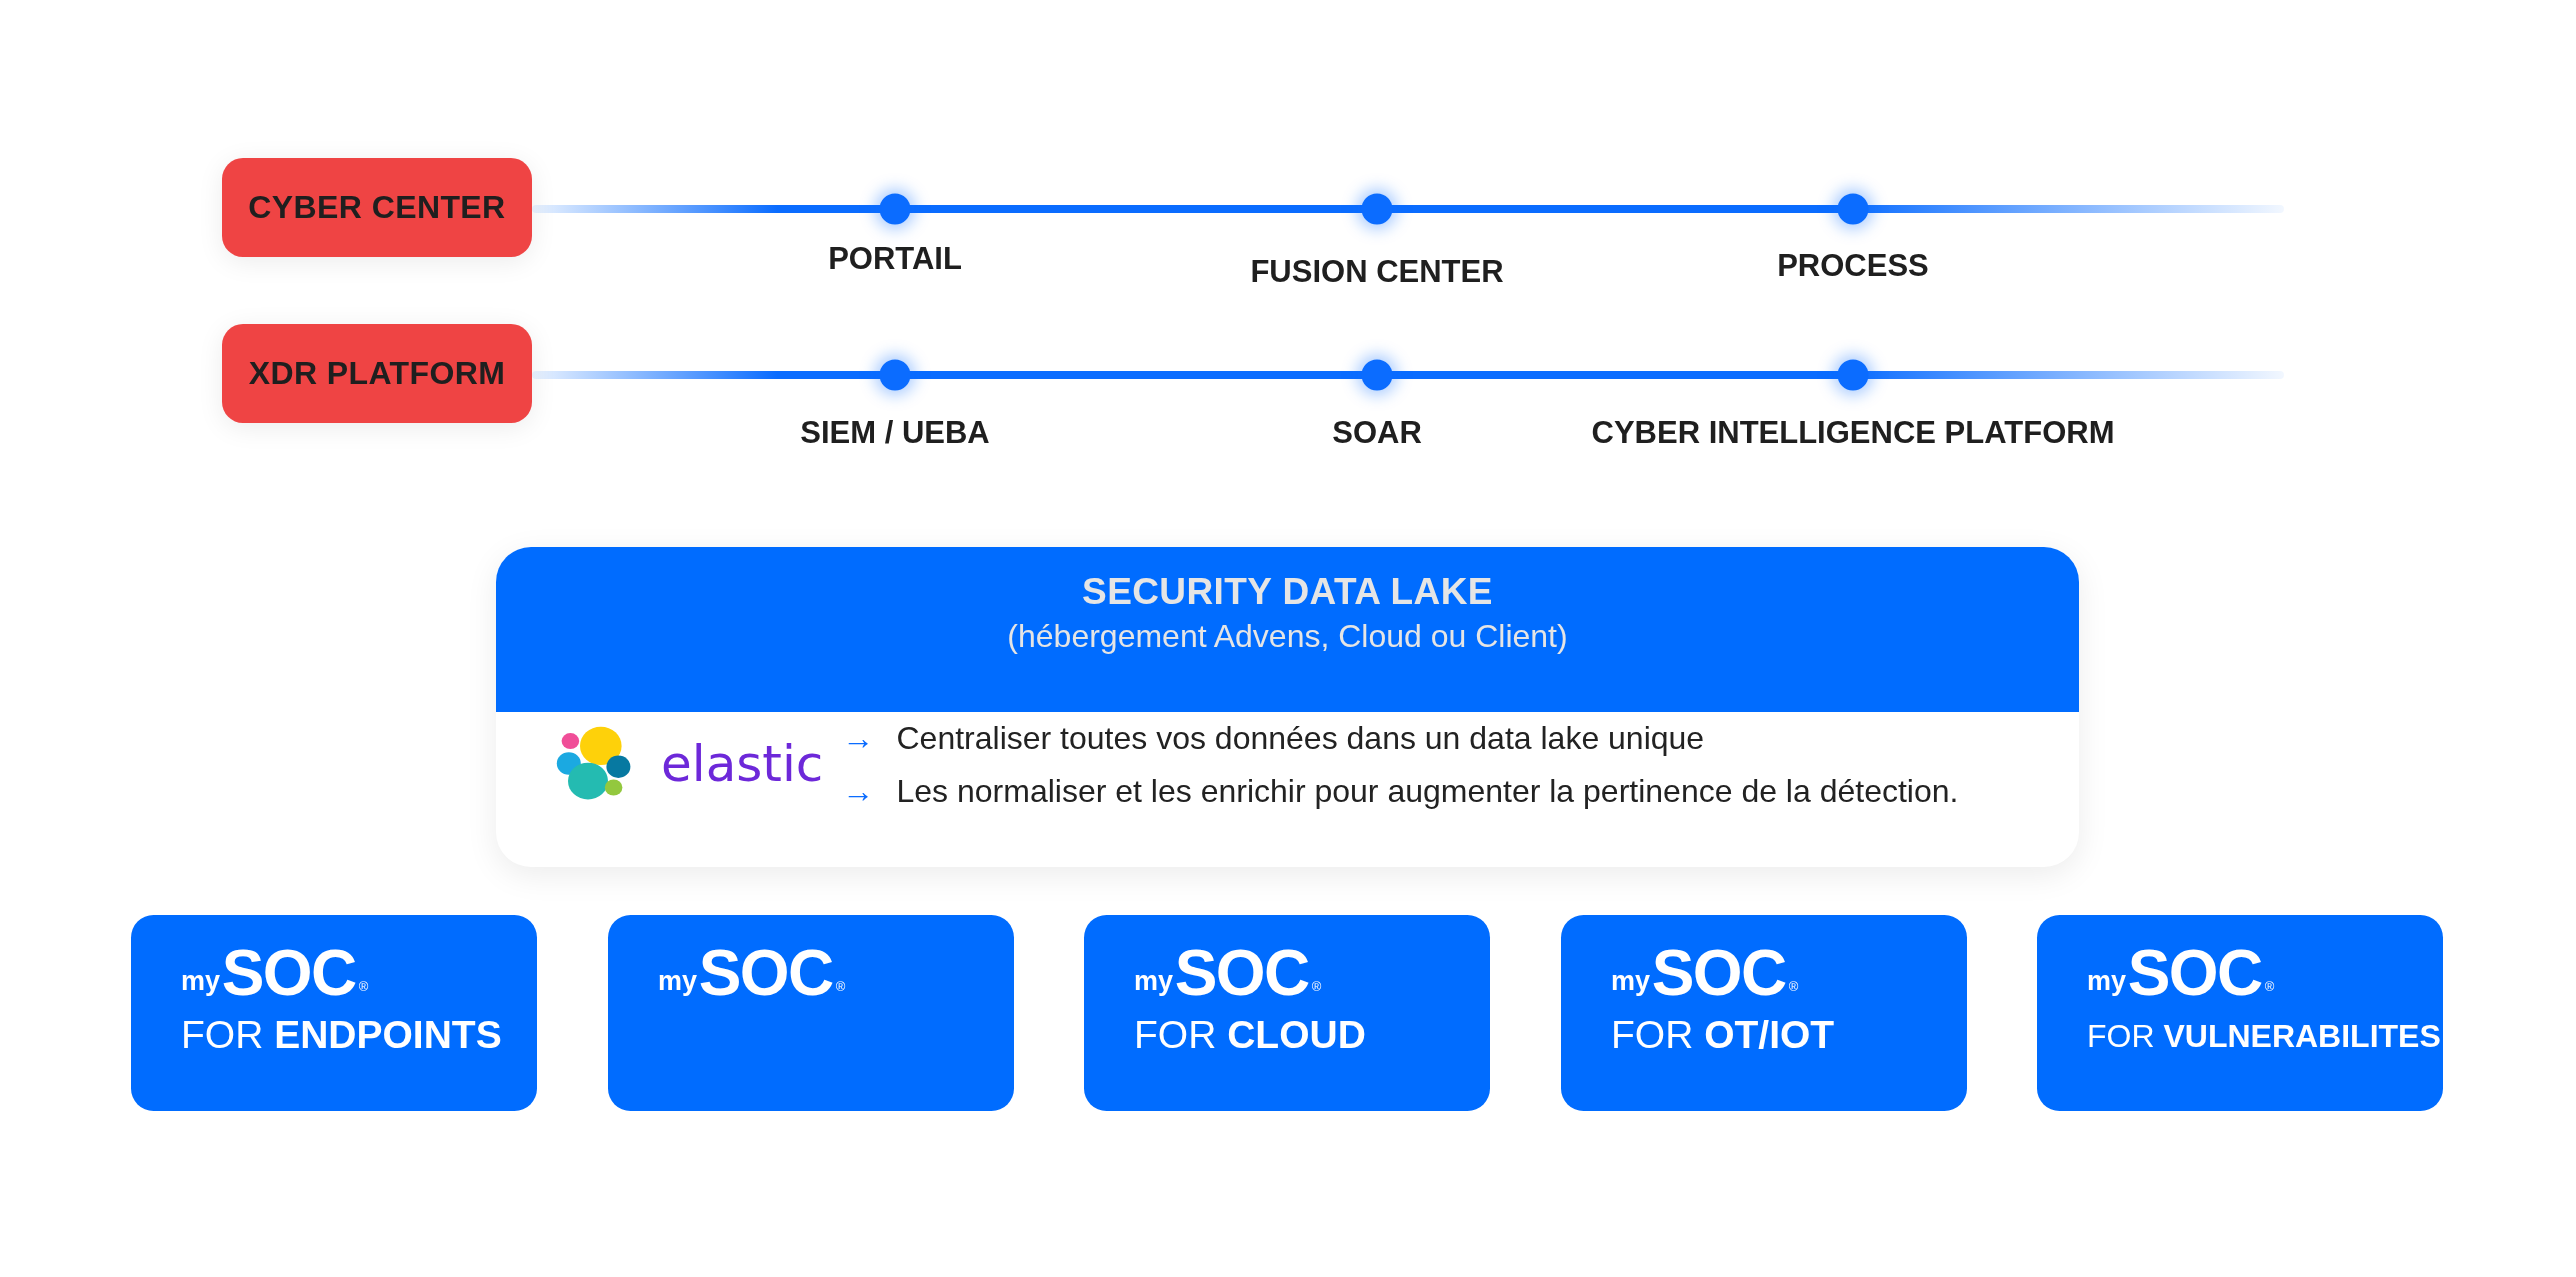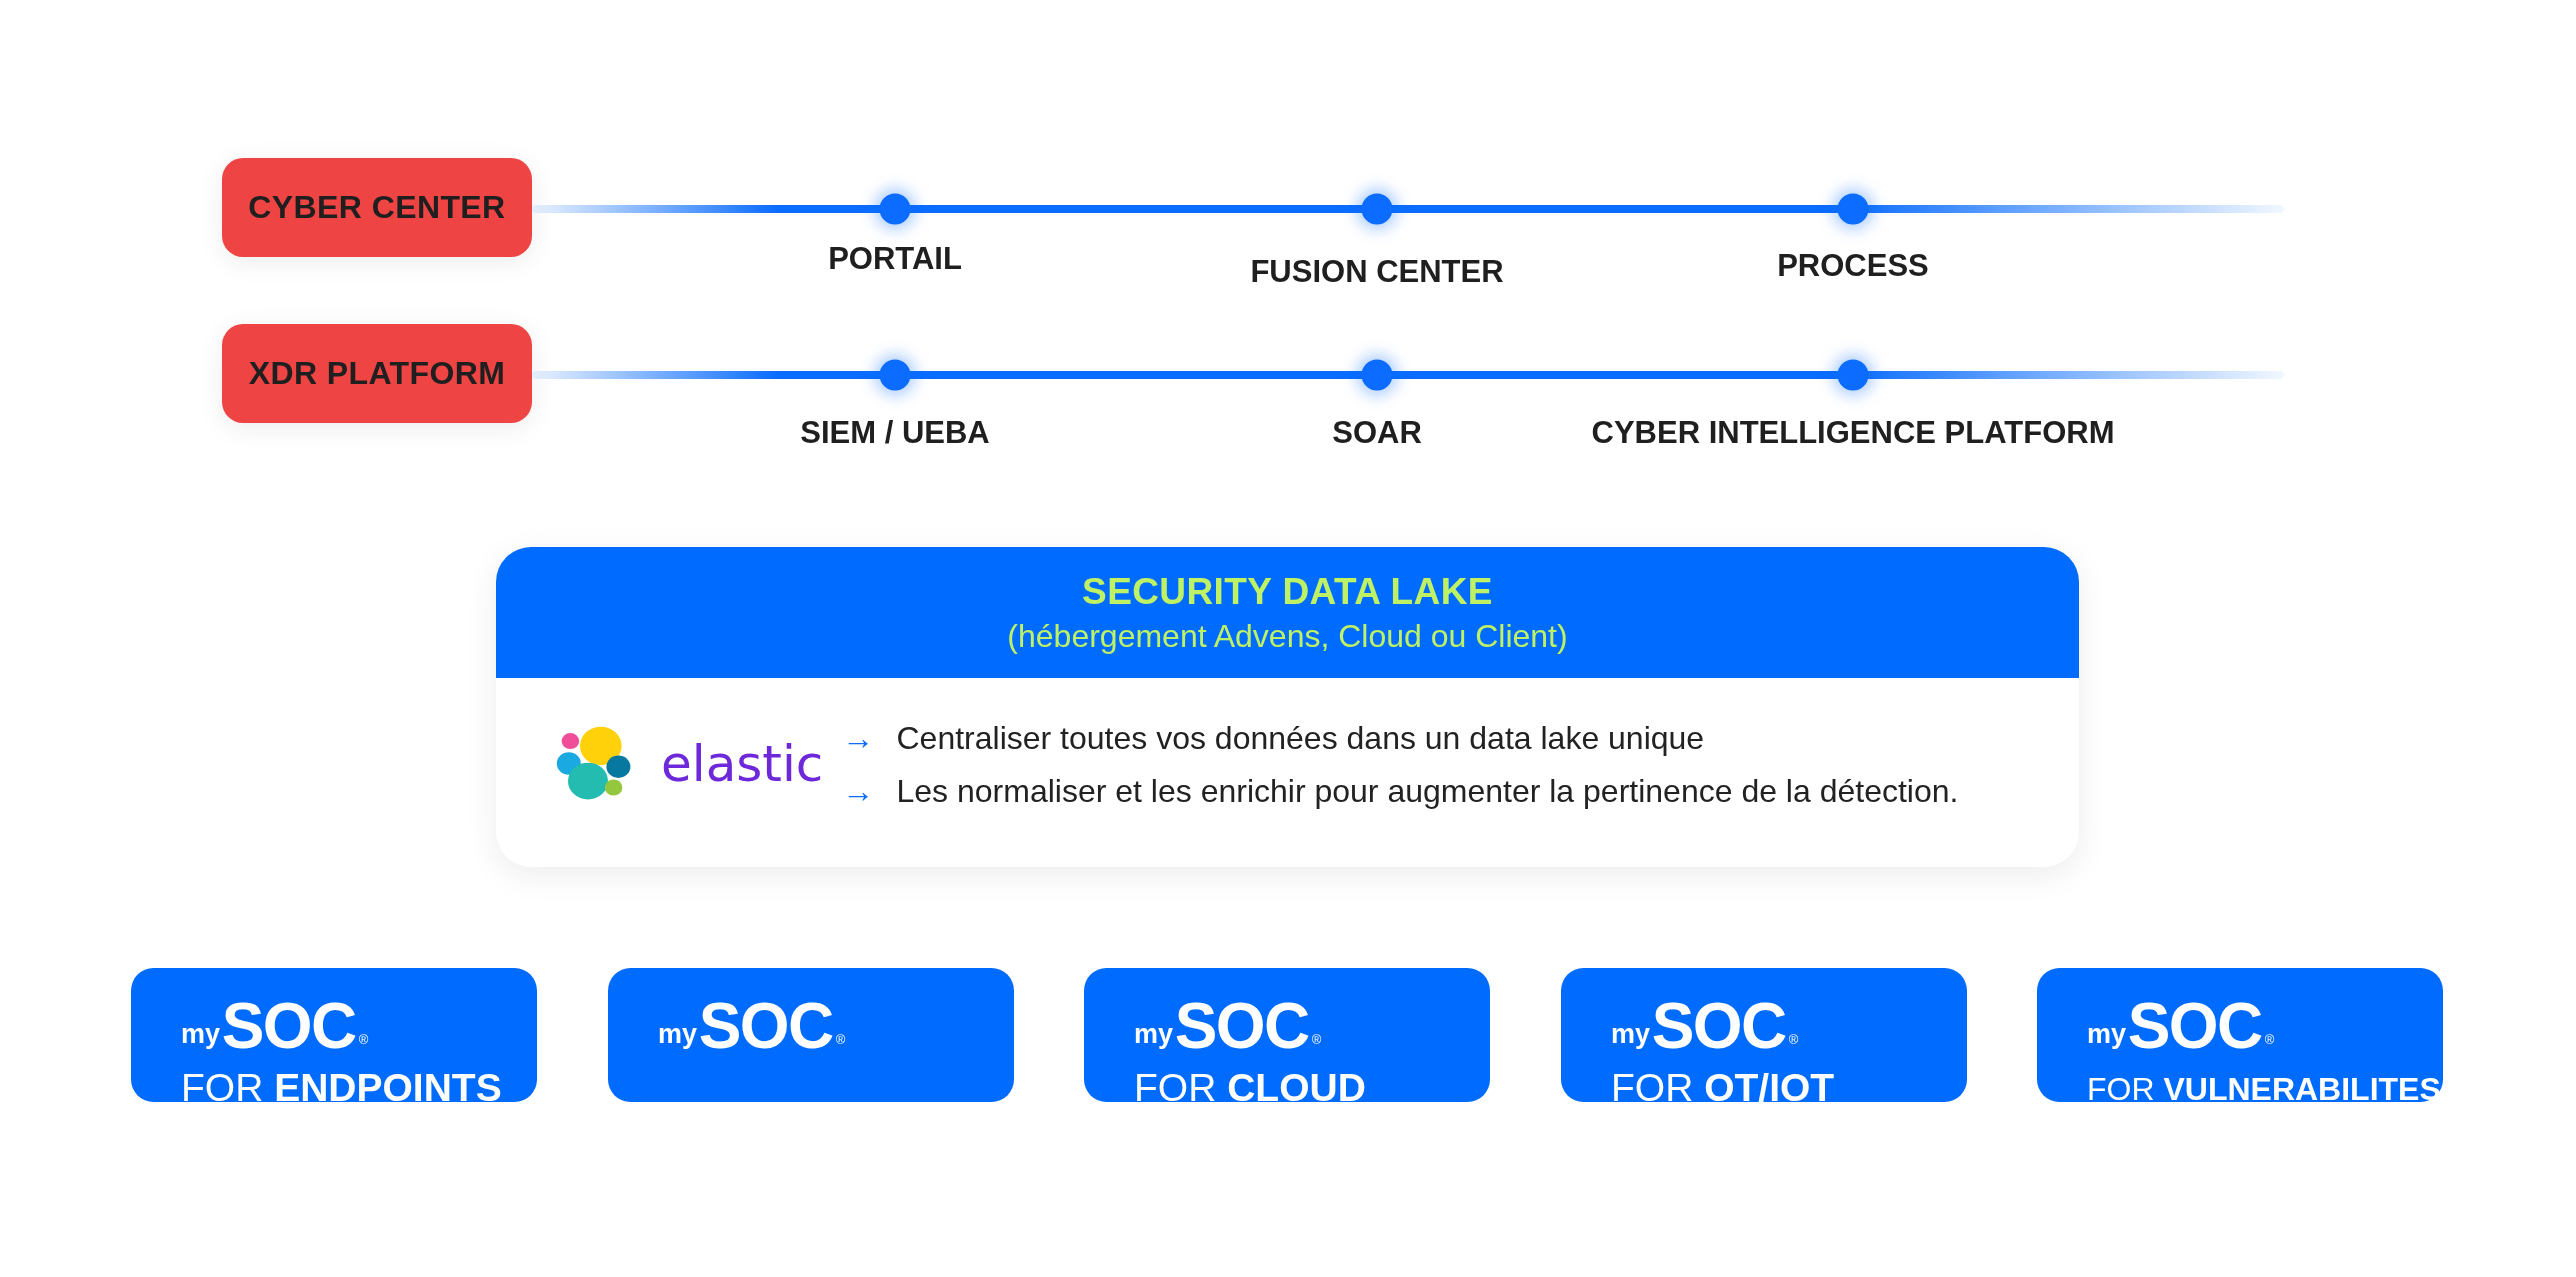--- a/index.html
+++ b/index.html
@@ -8,28 +8,28 @@
   .label-box { position:absolute; left:222px; width:310px; height:99px; background:#ef4444; border-radius:21px;
                box-shadow:0 4.8px 27px rgba(0,0,0,0.08); display:flex; align-items:center; justify-content:center;
                font-weight:700; font-size:32px; letter-spacing:0.4px; color:#1f1f1f; }
   .track { position:absolute; left:532px; width:1752px; height:8px; border-radius:4px;
            background:linear-gradient(90deg, rgba(0,106,255,0.08) 0%, #0a6cff 14%, #0a6cff 75%, rgba(0,106,255,0.05) 100%); }
   .dot { position:absolute; width:31px; height:31px; border-radius:50%; background:#0b6cff;
          box-shadow:0 0 14.5px 4.8px rgba(11,108,255,0.35); transform:translate(-50%,-50%); }
   .node-label { position:absolute; transform:translateX(-50%); white-space:nowrap; font-weight:700; font-size:31px; color:#1f1f1f; }
   .lake { position:absolute; left:496px; top:547px; width:1583px; height:320px; border-radius:35px; background:#fff;
           box-shadow:0 8px 32px rgba(0,0,0,0.08); overflow:hidden; }
-  .lake-head { height:131px; background:#006cff; color:#bef264; text-align:center; }
+  .lake-head { height:165px; background:#006cff; color:#e5e5e5; text-align:center; }
   .lake-title { padding-top:24px; font-size:37px; font-weight:700; letter-spacing:0.4px; }
   .lake-sub { font-size:32px; margin-top:4.8px; }
   .bullet { position:absolute; left:346px; font-size:32px; color:#222; display:flex; align-items:center; white-space:nowrap; }
   .bullet .arrow { color:#0b6cff; font-size:32px; margin-right:22.5px; }
   .elastic { position:absolute; left:60px; top:48px; display:flex; align-items:center; }
   .elastic-word { font-family:"DejaVu Sans", sans-serif; font-size:50px; color:#6d28d9; margin-left:25px; }
-  .card { position:absolute; top:968px; width:406px; height:134px; background:#006cff; border-radius:22.5px; color:#fff; }
+  .card { position:absolute; top:915px; width:406px; height:196px; background:#006cff; border-radius:22.5px; color:#fff; }
   .brand { position:absolute; left:50px; top:29px; display:flex; align-items:flex-end; }
   .brand .my { font-size:27px; font-weight:700; margin-right:1.6px; margin-bottom:4.8px; }
   .brand .soc { font-size:64px; font-weight:700; line-height:58px; letter-spacing:-1.6px; }
   .brand .reg { font-size:13px; margin-left:3.2px; margin-bottom:8px; }
   .card-sub { position:absolute; left:50px; top:98px; font-size:39px; white-space:nowrap; }
   .card-sub .for { font-weight:400; }
   .card-sub .what { font-weight:700; }
   .card-sub .extra { font-weight:700; font-size:29px; }
 </style>
 </head>

